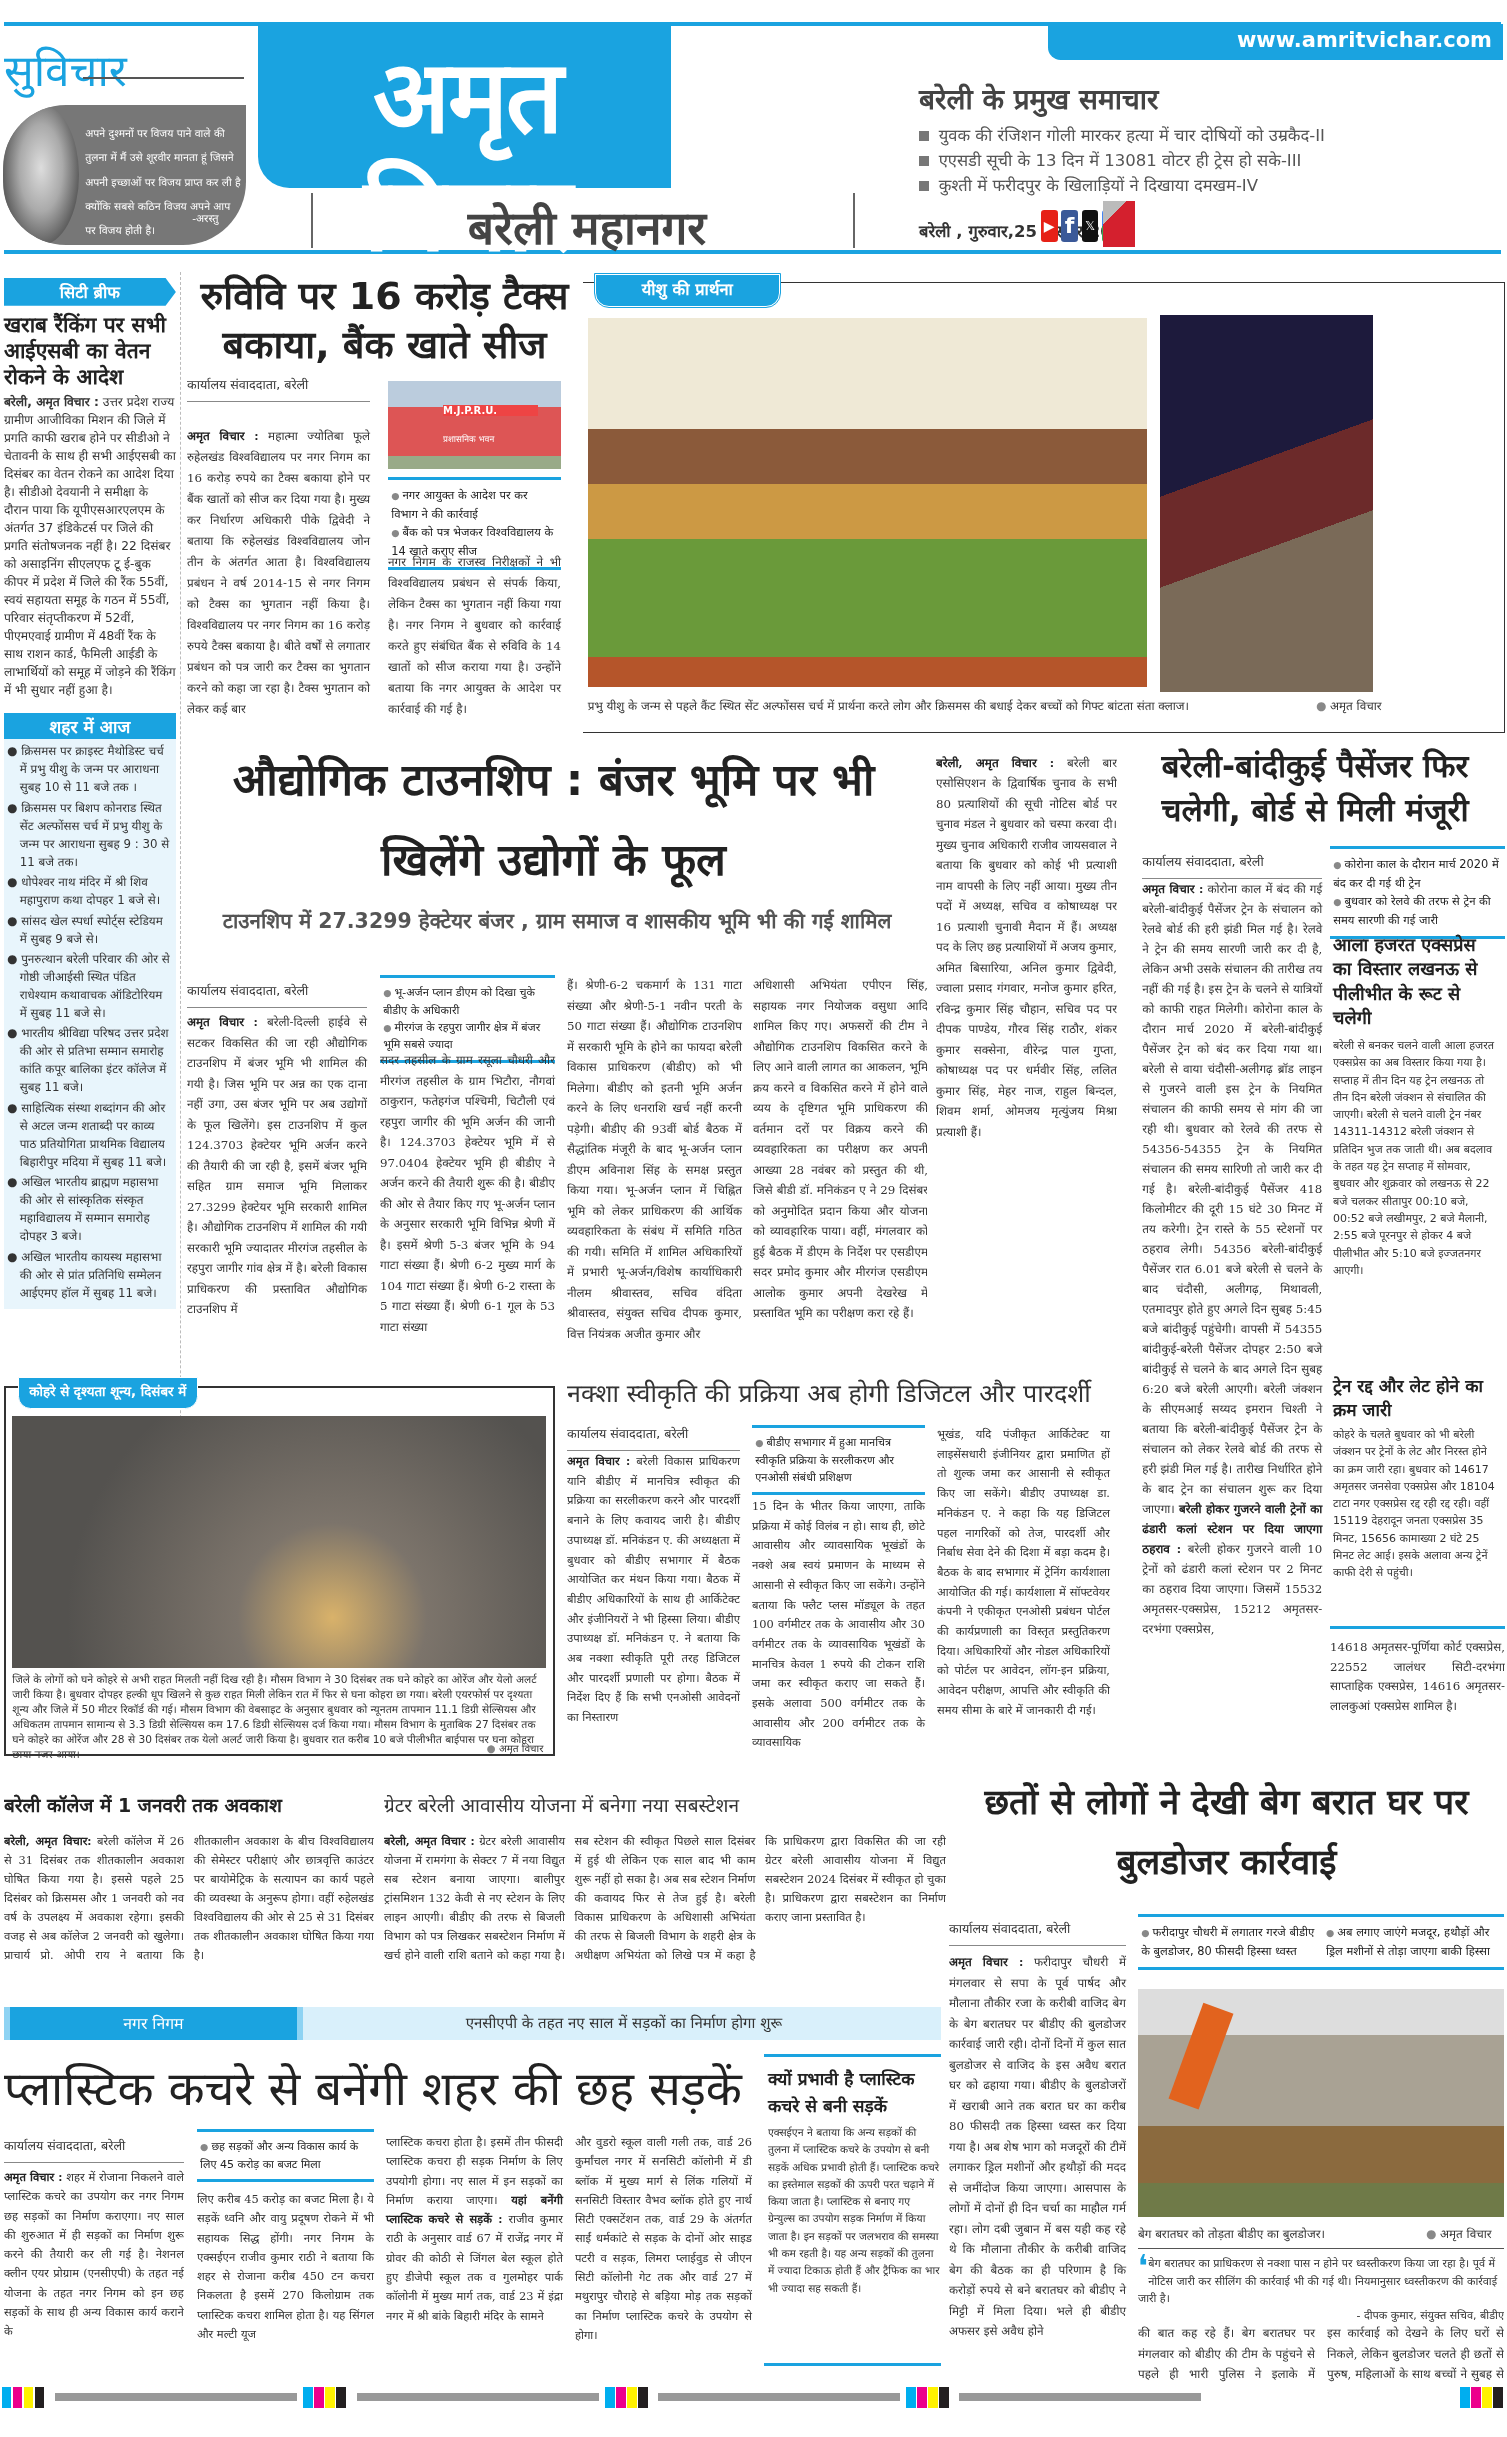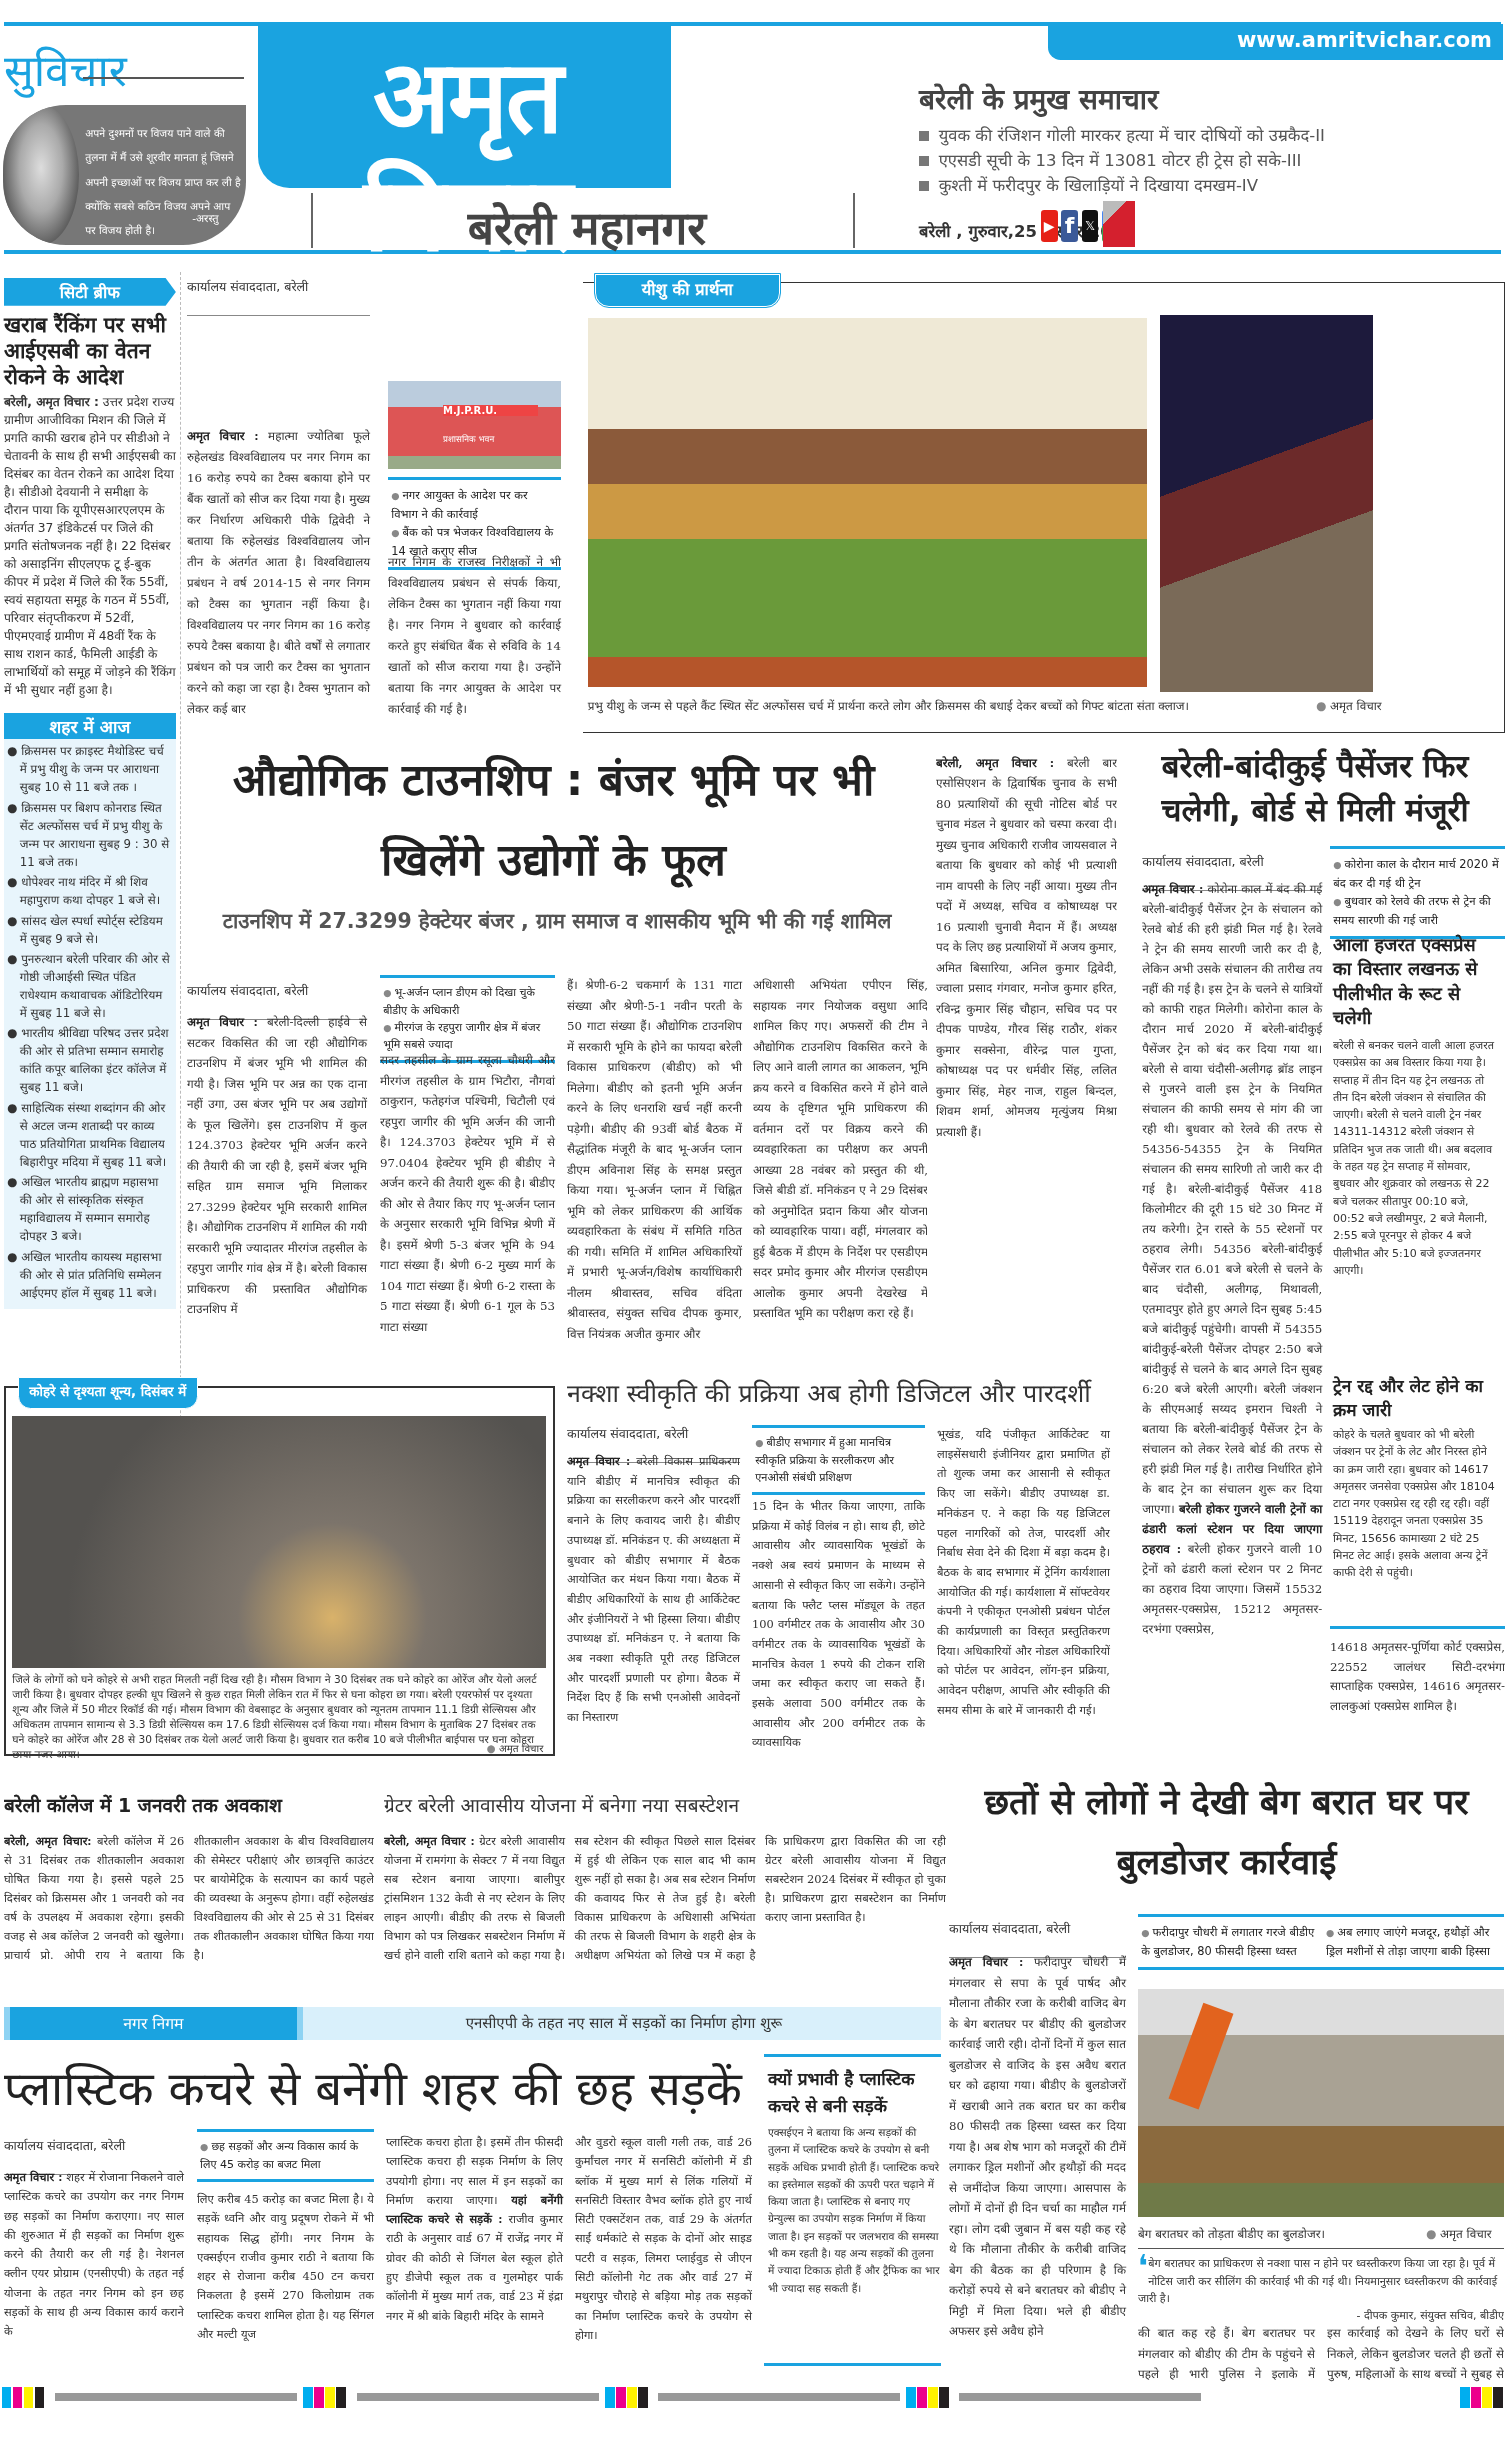--- a/index.html
+++ b/index.html
@@ -2,21 +2,21 @@
 <html style="font-size:12.6px"><head>
 <meta charset="utf-8">
 <style>
 *{box-sizing:border-box;margin:0;padding:0}
 body{width:1508px;height:2438px;background:#fff;font-family:"DejaVu Sans",sans-serif;color:#222;position:relative;overflow:hidden}
 .abs{position:absolute}
 .blue{color:#1aa3e0}
 .col-text{font-family:"DejaVu Serif",serif;font-size:12.6px;line-height:23.6px;text-align:justify;color:#333}
 .col-text b{font-weight:bold;color:#222}
 .head-bold{font-family:"DejaVu Sans",sans-serif;font-weight:bold;color:#222}
-.byline{font-size:12.6px;color:#333;border-bottom:0.8px solid #888;padding-bottom:20px}
+.byline{font-size:12.6px;color:#333;border-bottom:0.8px solid #888;padding-bottom:8px}
 .bullet-box{border-top:3.2px solid #1aa3e0;border-bottom:3.2px solid #1aa3e0;padding:6.3px 3.2px;font-weight:normal;font-size:13.4px;line-height:22px}
 .bullet-box div::before{content:"● ";color:#888;font-size:9.5px}
 .photo{background:#6b6b6b;overflow:hidden}
 .dashed-v{border-left:1.6px dashed #bbb}
 .caption{font-size:11.8px;color:#333}
 .credit{font-size:11.8px;color:#333;white-space:nowrap}
 .credit::before{content:"● ";color:#888}
 .reg{display:inline-block;width:9.5px;height:20.5px;margin-right:1.6px}
 </style>
 </head>
@@ -80,20 +80,21 @@
     <div style="padding-left:12.6px;text-indent:-12.6px;margin-bottom:2.4px">● <span>सांसद खेल स्पर्धा स्पोर्ट्स स्टेडियम में सुबह 9 बजे से।</span></div>
     <div style="padding-left:12.6px;text-indent:-12.6px;margin-bottom:2.4px">● <span>पुनरुत्थान बरेली परिवार की ओर से गोष्ठी जीआईसी स्थित पंडित राधेश्याम कथावाचक ऑडिटोरियम में सुबह 11 बजे से।</span></div>
     <div style="padding-left:12.6px;text-indent:-12.6px;margin-bottom:2.4px">● <span>भारतीय श्रीविद्या परिषद उत्तर प्रदेश की ओर से प्रतिभा सम्मान समारोह कांति कपूर बालिका इंटर कॉलेज में सुबह 11 बजे।</span></div>
     <div style="padding-left:12.6px;text-indent:-12.6px;margin-bottom:2.4px">● <span>साहित्यिक संस्था शब्दांगन की ओर से अटल जन्म शताब्दी पर काव्य पाठ प्रतियोगिता प्राथमिक विद्यालय बिहारीपुर मदिया में सुबह 11 बजे।</span></div>
     <div style="padding-left:12.6px;text-indent:-12.6px;margin-bottom:2.4px">● <span>अखिल भारतीय ब्राह्मण महासभा की ओर से सांस्कृतिक संस्कृत महाविद्यालय में सम्मान समारोह दोपहर 3 बजे।</span></div>
     <div style="padding-left:12.6px;text-indent:-12.6px;margin-bottom:2.4px">● <span>अखिल भारतीय कायस्थ महासभा की ओर से प्रांत प्रतिनिधि सम्मेलन आईएमए हॉल में सुबह 11 बजे।</span></div>
   </div>
 </div>
 
 <div class="abs" style="left:187px;top:272px;width:395px;height:469px;overflow:hidden">
+  <div class="head-bold" style="font-size:38px;line-height:49px;text-align:center">रुविवि पर 16 करोड़ टैक्स बकाया, बैंक खाते सीज</div>
   <div class="byline" style="margin-top:6.3px;width:183px">कार्यालय संवाददाता, बरेली</div>
   <div class="col-text abs" style="left:0;top:154px;width:183px;font-size:11.8px;line-height:21px"><b>अमृत विचार :</b> <span>महात्मा ज्योतिबा फूले रुहेलखंड विश्वविद्यालय पर नगर निगम का 16 करोड़ रुपये का टैक्स बकाया होने पर बैंक खातों को सीज कर दिया गया है। मुख्य कर निर्धारण अधिकारी पीके द्विवेदी ने बताया कि रुहेलखंड विश्वविद्यालय जोन तीन के अंतर्गत आता है। विश्वविद्यालय प्रबंधन ने वर्ष 2014-15 से नगर निगम को टैक्स का भुगतान नहीं किया है। विश्वविद्यालय पर नगर निगम का 16 करोड़ रुपये टैक्स बकाया है। बीते वर्षों से लगातार प्रबंधन को पत्र जारी कर टैक्स का भुगतान करने को कहा जा रहा है। टैक्स भुगतान को लेकर कई बार</span></div>
   <div class="abs photo" style="left:201px;top:109px;width:173px;height:88px;background:linear-gradient(#bcd 0 30%,#d55 30% 85%,#9a8 85%)">
     <div style="margin:23.6px 0 0 55px;background:#e44;color:#fff;font-size:10px;font-weight:bold;width:95px;text-align:left">M.J.P.R.U.</div>
     <div style="margin:17.3px 0 0 55px;color:#fff;font-size:8.7px">प्रशासनिक भवन</div>
   </div>
   <div class="abs bullet-box" style="left:201px;top:205px;width:173px;font-size:11.4px;line-height:18px">
     <div>नगर आयुक्त के आदेश पर कर विभाग ने की कार्रवाई</div>
     <div>बैंक को पत्र भेजकर विश्वविद्यालय के 14 खाते कराए सीज</div>
   </div>

